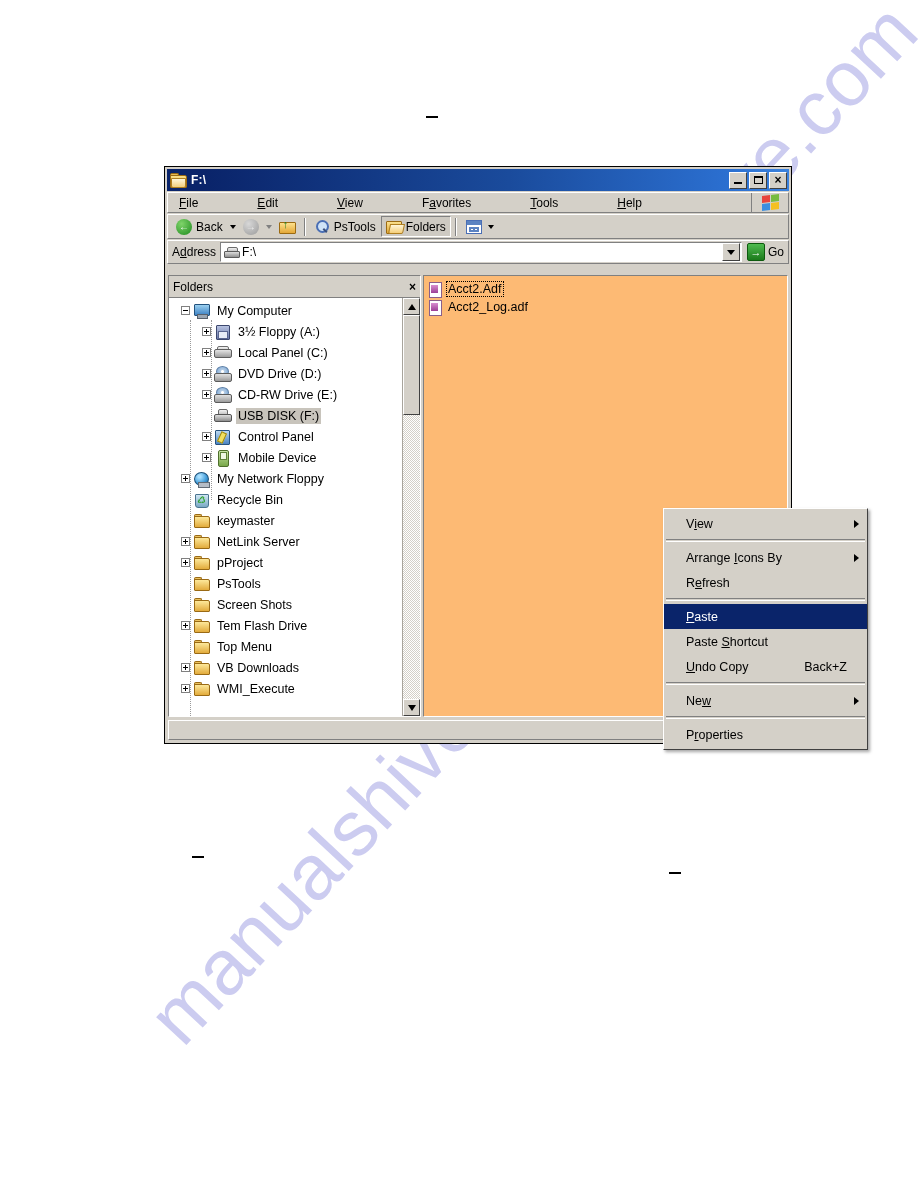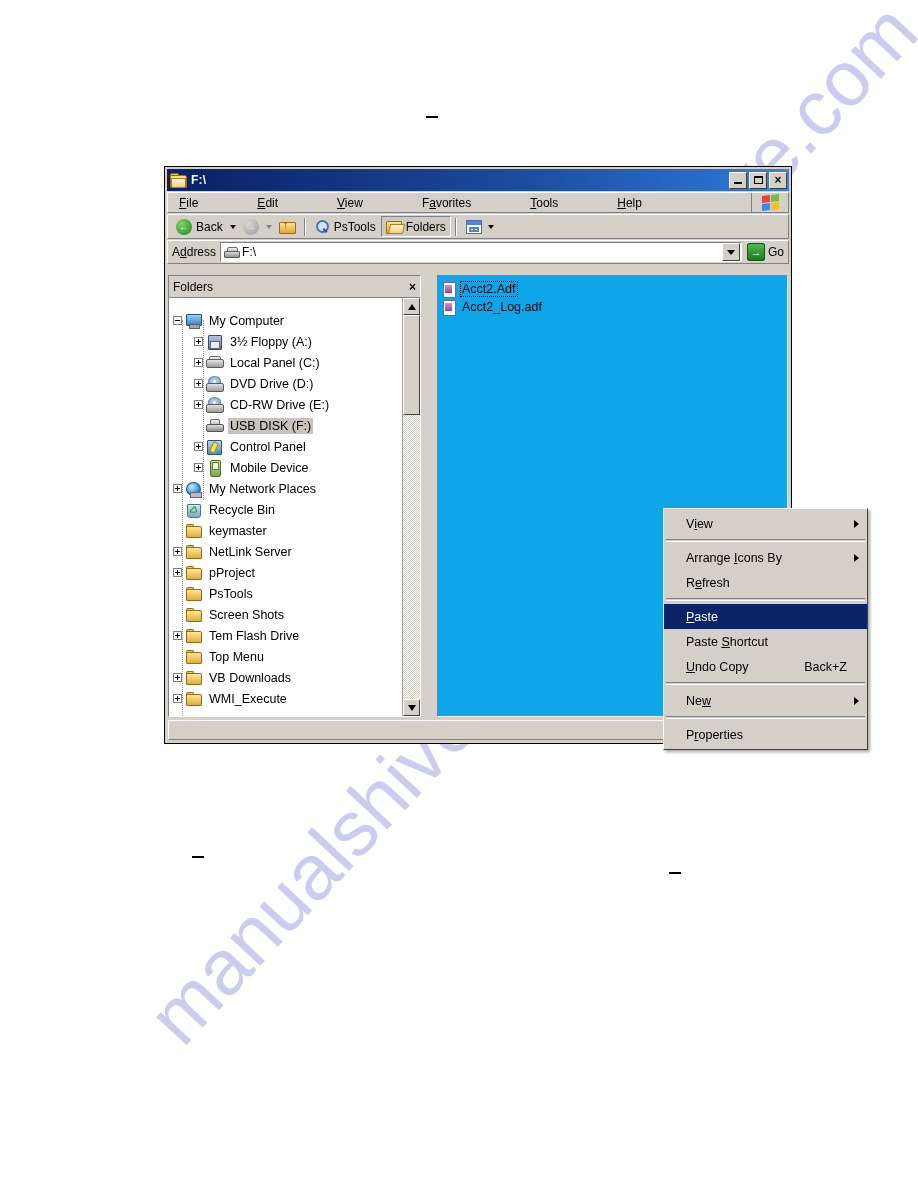--- a/index.html
+++ b/index.html
@@ -339,23 +339,24 @@
     padding: 0 4px;
     border-bottom: 1px solid #808080;
     flex: none;
   }
   .folders-title { font-size: 12px; color: #000; }
   .folders-close { font-size: 12px; font-weight: bold; color: #000; line-height: 1; cursor: default; }
 
   .tree-wrap { flex: 1; display: flex; overflow: hidden; background: #fff; }
   .tree {
     flex: 1;
-    padding: 12px 0 0 4px;
+    padding: 2px 0 0 4px;
     overflow: hidden;
     position: relative;
+    margin-left: 8px;
   }
   .trow {
     display: flex; align-items: center;
     height: 21px;
     font-size: 12.5px; color: #000;
     white-space: nowrap;
   }
   .ind { flex: none; }
   .expander {
     width: 9px; height: 9px;
@@ -519,22 +520,22 @@
     height: 100px;
     background: #d4d0c8;
     border: 1px solid;
     border-color: #ffffff #404040 #404040 #ffffff;
     box-sizing: border-box;
   }
 
   
   .file-pane {
     flex: 1;
-    margin-left: 16px;
-    background: #0ea5e9;
+    margin-left: 2px;
+    background: #fdba74;
     border: 1px solid;
     border-color: #808080 #ffffff #ffffff #808080;
     box-sizing: border-box;
     position: relative;
     padding: 4px 0 0 4px;
     overflow: hidden;
   }
   .frow {
     display: flex; align-items: center;
     height: 18px;
@@ -804,21 +805,21 @@
                 </span>
                 <span class="tlabel">Mobile Device</span>
               </div>
               <div class="trow">
                 <span class="ind" style="width: 0px;"></span>
                 <span class="expander plus"></span>
                 <span class="ticon ic-net">
                   <i class="globe"></i>
                   <i class="base2"></i>
                 </span>
-                <span class="tlabel">My Network Places</span>
+                <span class="tlabel">My Network Floppy</span>
               </div>
               <div class="trow">
                 <span class="ind" style="width: 0px;"></span>
                 <span class="expander none"></span>
                 <span class="ticon ic-rb">
                   <i class="can"></i>
                   <i class="rec">♺</i>
                 </span>
                 <span class="tlabel">Recycle Bin</span>
               </div>

